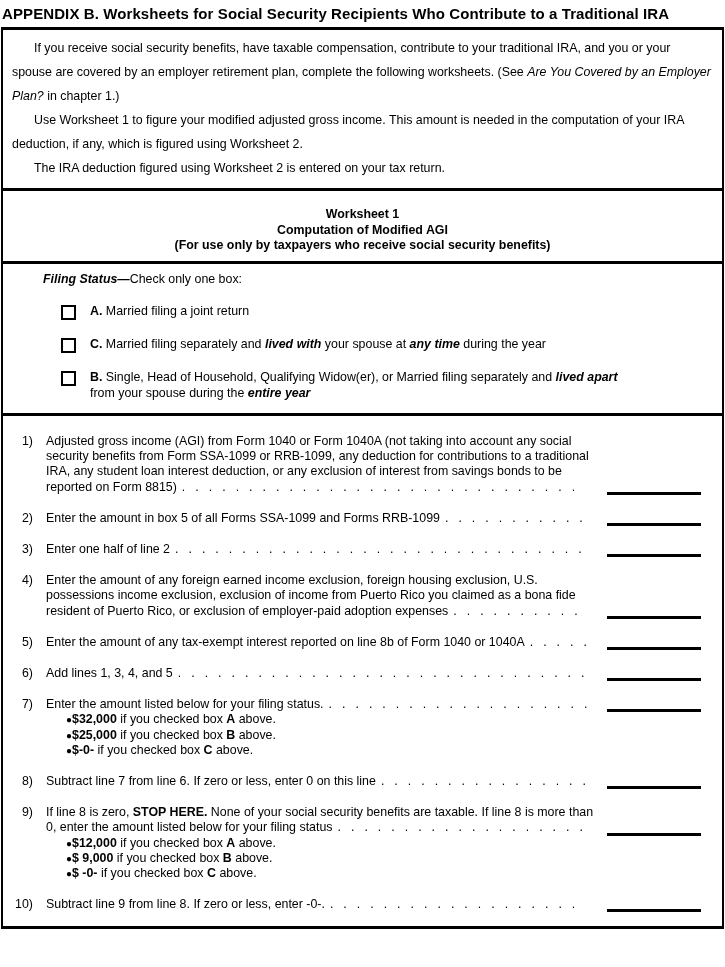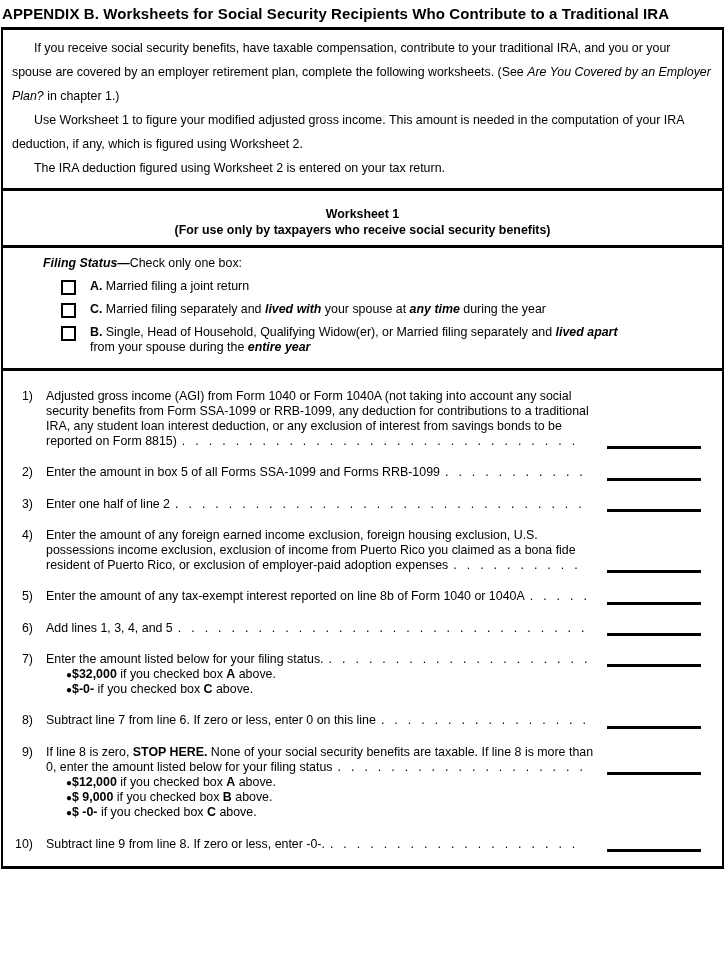--- a/index.html
+++ b/index.html
@@ -34,21 +34,21 @@
   
   .intro { padding: 6px 10px 8px 9px; line-height: 24px; }
   .intro p { text-indent: 22px; }
 
   
   .wheader { text-align: center; font-weight: bold; padding: 16px 0 7px 0; line-height: 15.5px; }
 
   
   .filing { padding: 8px 0 12px 15px; line-height: 15.5px; }
   .filing-label { margin-left: 25px; }
-  .option { display: flex; margin-top: 7px; }
+  .option { display: flex; margin-top: 17px; }
   .checkbox {
     flex: none;
     width: 15px; height: 15px;
     border: 2px solid #000;
     background: #fff;
     margin-left: 43px;
     margin-top: 1px;
   }
   .option-text { margin-left: 14px; width: 540px; }
 
@@ -79,20 +79,21 @@
 <div class="sheet">
 
   <div class="section intro">
     <p><span>If you receive social security benefits, have taxable compensation, contribute to your traditional IRA, and you or your spouse are covered by an employer retirement plan, complete the following worksheets. (See </span><span class="i">Are You Covered by an Employer Plan?</span><span> in chapter 1.)</span></p>
     <p><span>Use Worksheet 1 to figure your modified adjusted gross income. This amount is needed in the computation of your IRA deduction, if any, which is figured using Worksheet 2.</span></p>
     <p><span>The IRA deduction figured using Worksheet 2 is entered on your tax return.</span></p>
   </div>
 
   <div class="section wheader">
     <div>Worksheet 1</div>
+    <div>Computation of Modified AGI</div>
     <div>(For use only by taxpayers who receive social security benefits)</div>
   </div>
 
   <div class="section filing">
     <div class="filing-label"><span class="b i">Filing Status—</span><span>Check only one box:</span></div>
 
     <div class="option">
       <div class="checkbox"></div>
       <div class="option-text"><span class="b">A.</span><span> Married filing a joint return</span></div>
     </div>
@@ -174,20 +175,24 @@
         <div class="irow">
           <div class="ltext leader"><span><span>Enter the amount listed below for your filing status.</span></span><span class="dots">....................</span></div>
           <div class="ansline"></div>
         </div>
         <div class="bullet">
           <span class="bullet-glyph"></span>
           <span><span class="b">$32,000</span><span> if you checked box </span><span class="b">A</span><span> above.</span></span>
         </div>
         <div class="bullet">
           <span class="bullet-glyph"></span>
+          <span><span class="b">$25,000</span><span> if you checked box </span><span class="b">B</span><span> above.</span></span>
+        </div>
+        <div class="bullet">
+          <span class="bullet-glyph"></span>
           <span><span class="b">$-0-</span><span> if you checked box </span><span class="b">C</span><span> above.</span></span>
         </div>
       </div>
     </div>
 
     <div class="item">
       <div class="num">8)</div>
       <div class="body">
         <div class="irow">
           <div class="ltext leader"><span><span>Subtract line 7 from line 6. If zero or less, enter 0 on this line</span></span><span class="dots">................</span></div>

